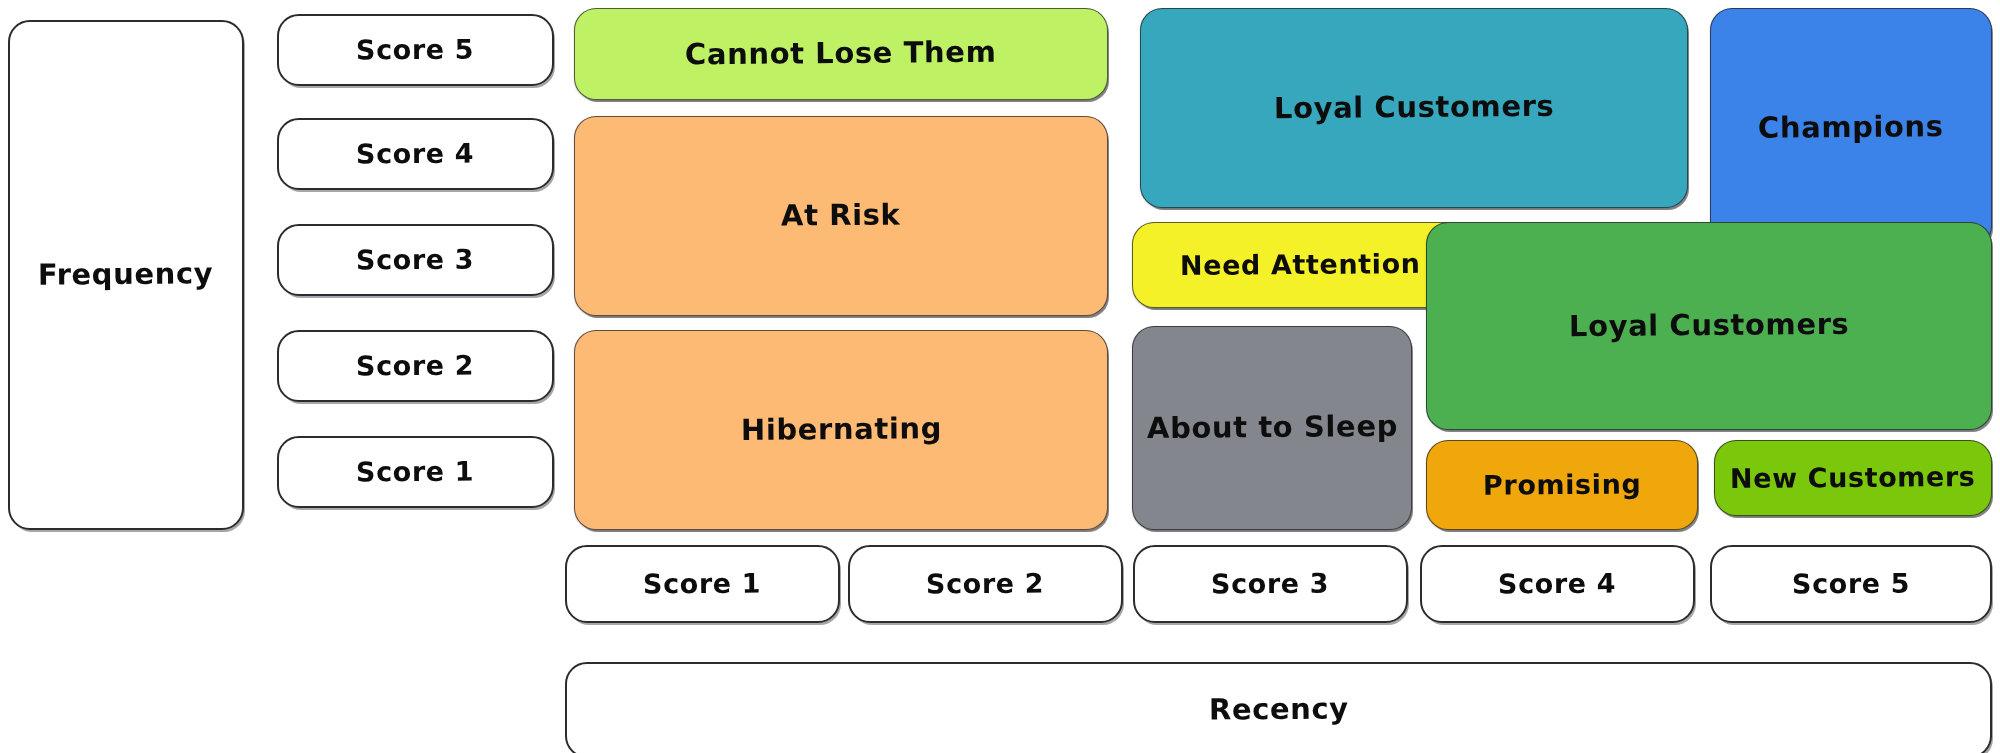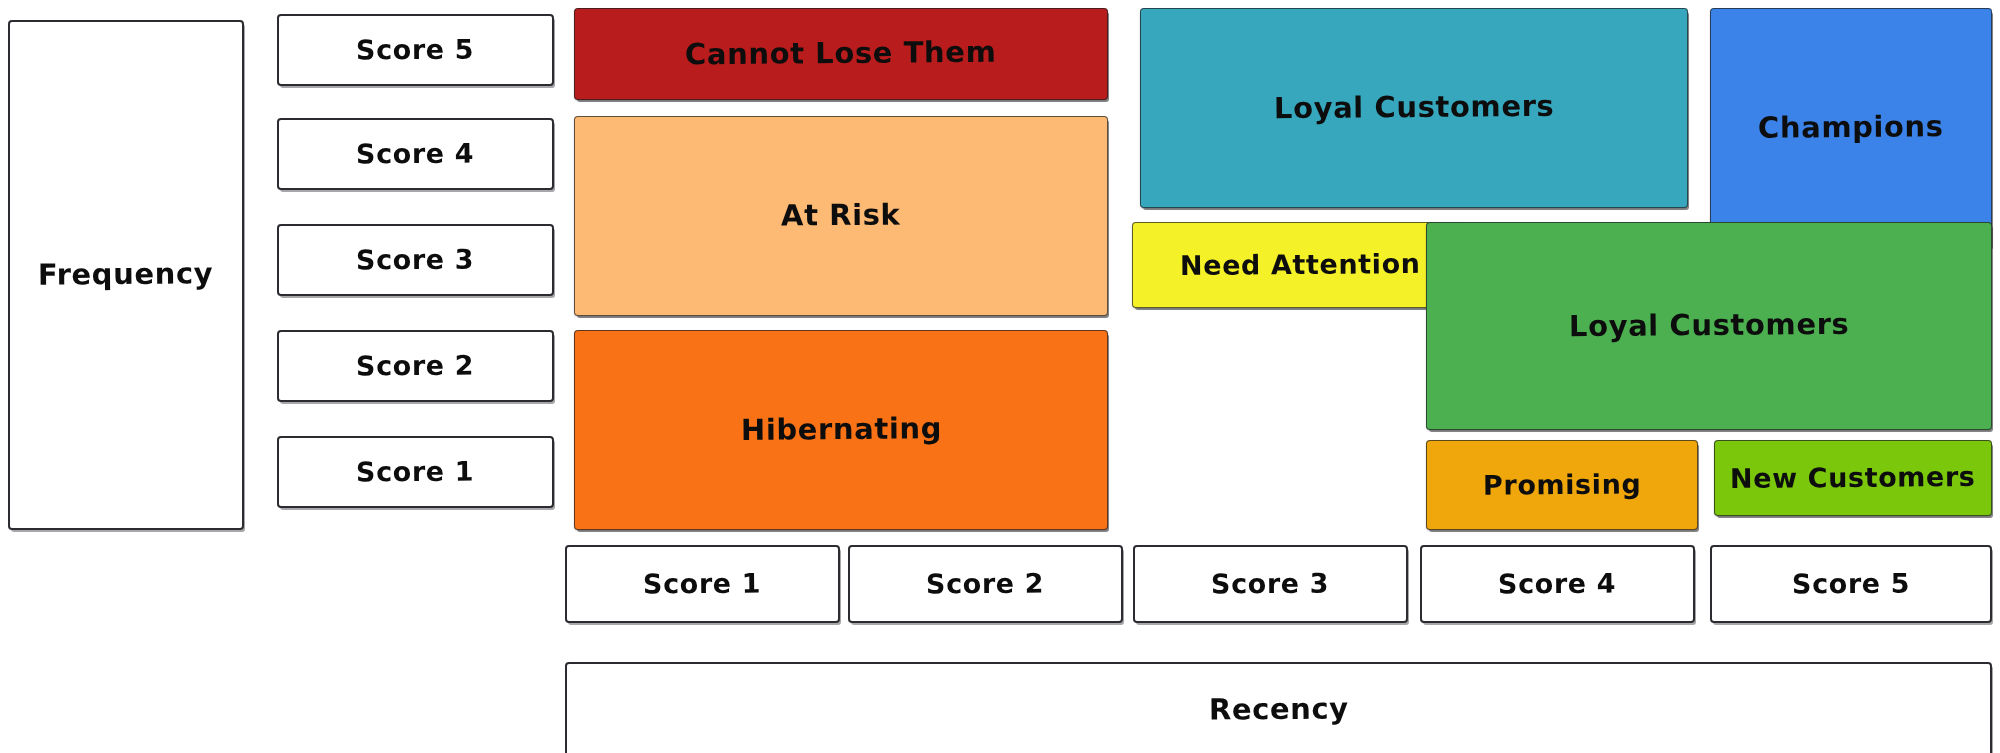--- a/index.html
+++ b/index.html
@@ -20,21 +20,21 @@
   }
 
   
   .box {
     position: absolute;
     box-sizing: border-box;
     display: flex;
     align-items: center;
     justify-content: center;
     text-align: center;
-    border-radius: 4px;
+    border-radius: 22px;
     color: #0d0d0d;
     font-family: "DejaVu Sans", sans-serif;
     font-weight: 700;
     letter-spacing: 0.6px;
     line-height: 1.15;
     padding: 7px 10px;
     
     box-shadow: 2px 3px 0 -1px rgba(40,40,45,0.55),
                 0 1px 2px rgba(0,0,0,0.20);
   }
@@ -76,48 +76,51 @@
   <div class="box outline fs-md" style="left:277px; top:224px; width:277px; height:72px;">
     <span class="txt">Score 3</span>
   </div>
   <div class="box outline fs-md" style="left:277px; top:330px; width:277px; height:72px;">
     <span class="txt">Score 2</span>
   </div>
   <div class="box outline fs-md" style="left:277px; top:436px; width:277px; height:72px;">
     <span class="txt">Score 1</span>
   </div>
 
-  <div class="box filled fs-lg" style="left:574px; top:8px; width:534px; height:92px; background:#b91c1c;">
+  <div class="box filled fs-lg" style="left:574px; top:8px; width:534px; height:92px; background:#bef264;">
     <span class="txt">Cannot Lose Them</span>
   </div>
 
   <div class="box filled fs-lg" style="left:574px; top:116px; width:534px; height:200px; background:#fdba74;text-align:right;">
     <span class="txt">At Risk</span>
   </div>
 
-  <div class="box filled fs-lg" style="left:574px; top:330px; width:534px; height:200px; background:#f97316;">
+  <div class="box filled fs-lg" style="left:574px; top:330px; width:534px; height:200px; background:#fdba74;">
     <span class="txt">Hibernating</span>
   </div>
 
   <div class="box filled fs-lg" style="left:1140px; top:8px; width:548px; height:200px; background:#36a7bd;">
     <span class="txt">Loyal Customers</span>
   </div>
 
   <div class="box filled fs-lg" style="left:1710px; top:8px; width:282px; height:240px; background:#3b83e8;">
     <span class="txt">Champions</span>
   </div>
 
   <div class="box filled fs-md" style="left:1132px; top:222px; width:336px; height:86px; background:#f5f128;">
     <span class="txt">Need Attention</span>
   </div>
 
   <div class="box filled fs-lg" style="left:1426px; top:222px; width:566px; height:208px; background:#4caf50;">
     <span class="txt">Loyal Customers</span>
   </div>
 
+  <div class="box filled fs-lg" style="left:1132px; top:326px; width:280px; height:204px; background:#83878d;">
+    <span class="txt">About to Sleep</span>
+  </div>
 
   <div class="box filled fs-md" style="left:1426px; top:440px; width:272px; height:90px; background:#efa70b;">
     <span class="txt">Promising</span>
   </div>
 
   <div class="box filled fs-md" style="left:1714px; top:440px; width:278px; height:76px; background:#7ac70c;">
     <span class="txt">New Customers</span>
   </div>
 
   <div class="box outline fs-md" style="left:565px; top:545px; width:275px; height:78px;">

